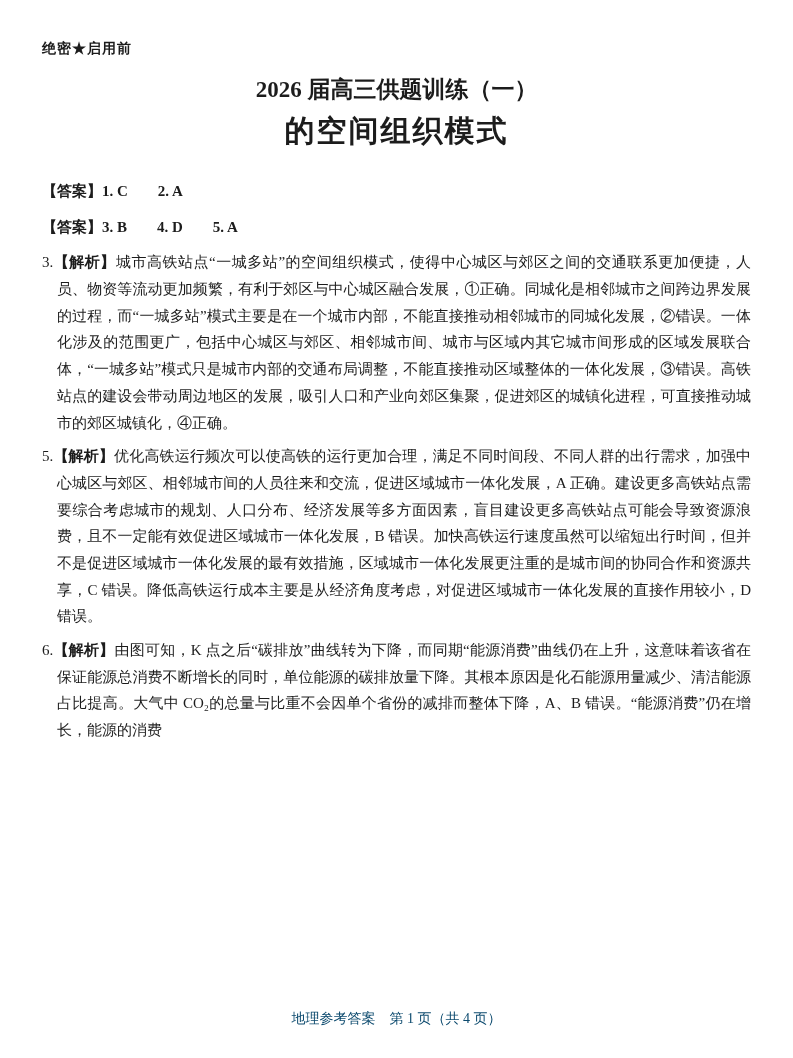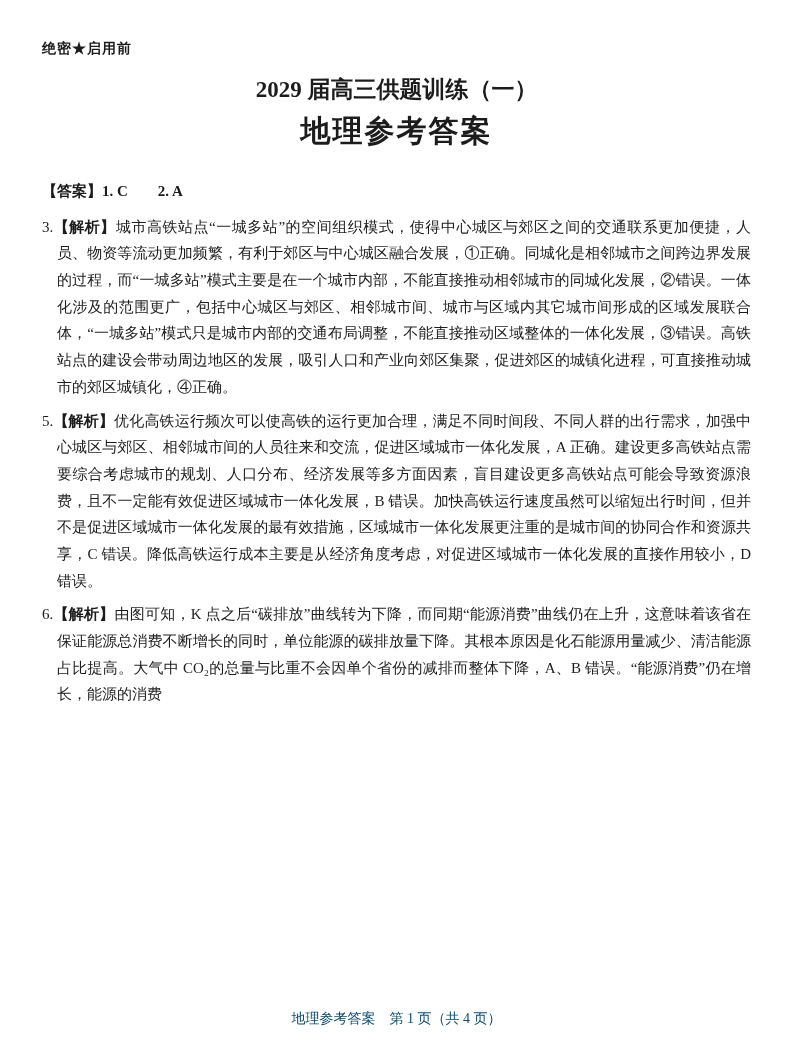--- a/index.html
+++ b/index.html
@@ -65,30 +65,31 @@
     color: #0c4a6e;
   }
 </style>
 </head>
 <body>
 
 <div class="page">
 
   <div class="classification">绝密★启用前</div>
 
-  <div class="doc-title">2029 届高三供题训练（一）</div>
+  <div class="doc-title">2026 届高三供题训练（一）</div>
 
-  <div class="doc-subtitle">地理参考答案</div>
+  <div class="doc-subtitle">的空间组织模式</div>
 
   <div class="content">
 
     <p class="para answers"><span class="marker">【答案】</span><span>1. C　　2. A</span></p>
 
 
 
+    <p class="para answers"><span class="marker">【答案】</span><span>3. B　　4. D　　5. A</span></p>
 
     <p class="para"><span class="qnum">3.</span><span class="marker">【解析】</span><span>城市高铁站点“一城多站”的空间组织模式，使得中心城区与郊区之间的交通联系更加便捷，人员、物资等流动更加频繁，有利于郊区与中心城区融合发展，①正确。同城化是相邻城市之间跨边界发展的过程，而“一城多站”模式主要是在一个城市内部，不能直接推动相邻城市的同城化发展，②错误。一体化涉及的范围更广，包括中心城区与郊区、相邻城市间、城市与区域内其它城市间形成的区域发展联合体，“一城多站”模式只是城市内部的交通布局调整，不能直接推动区域整体的一体化发展，③错误。高铁站点的建设会带动周边地区的发展，吸引人口和产业向郊区集聚，促进郊区的城镇化进程，可直接推动城市的郊区城镇化，④正确。</span></p>
 
 
     <p class="para"><span class="qnum">5.</span><span class="marker">【解析】</span><span>优化高铁运行频次可以使高铁的运行更加合理，满足不同时间段、不同人群的出行需求，加强中心城区与郊区、相邻城市间的人员往来和交流，促进区域城市一体化发展，A 正确。建设更多高铁站点需要综合考虑城市的规划、人口分布、经济发展等多方面因素，盲目建设更多高铁站点可能会导致资源浪费，且不一定能有效促进区域城市一体化发展，B 错误。加快高铁运行速度虽然可以缩短出行时间，但并不是促进区域城市一体化发展的最有效措施，区域城市一体化发展更注重的是城市间的协同合作和资源共享，C 错误。降低高铁运行成本主要是从经济角度考虑，对促进区域城市一体化发展的直接作用较小，D 错误。</span></p>
 
 
     <p class="para"><span class="qnum">6.</span><span class="marker">【解析】</span><span>由图可知，K 点之后“碳排放”曲线转为下降，而同期“能源消费”曲线仍在上升，这意味着该省在保证能源总消费不断增长的同时，单位能源的碳排放量下降。其根本原因是化石能源用量减少、清洁能源占比提高。大气中 CO₂的总量与比重不会因单个省份的减排而整体下降，A、B 错误。“能源消费”仍在增长，能源的消费</span></p>
 
   </div>

